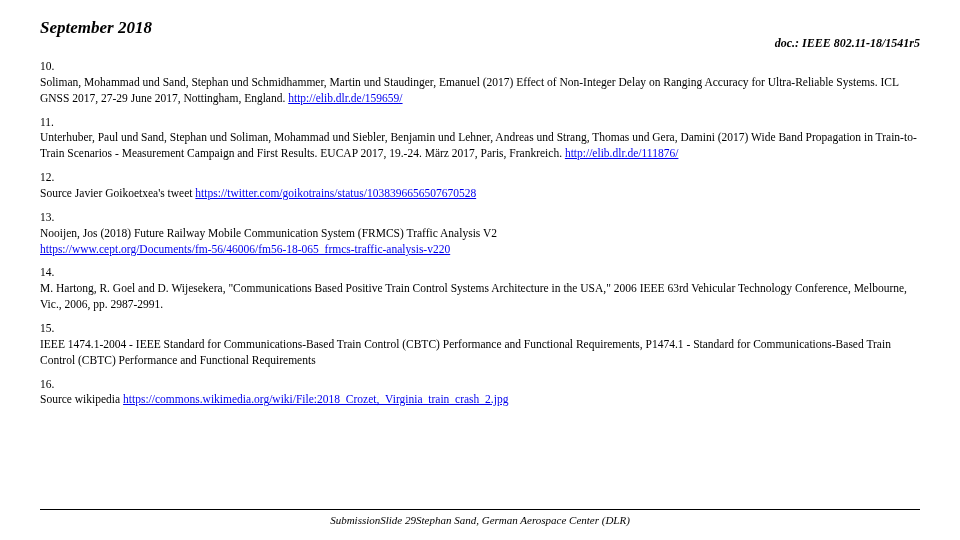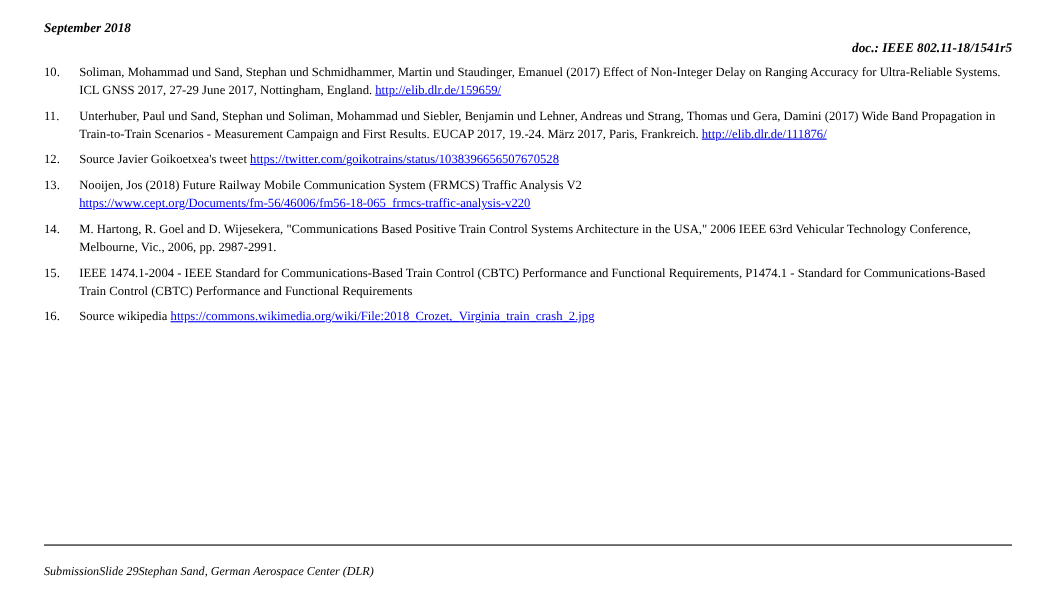--- a/index.html
+++ b/index.html
@@ -28,21 +28,21 @@
     }
 
     .header {
       display: flex;
       justify-content: space-between;
       align-items: flex-start;
       margin-bottom: 8px;
     }
 
     .header-left {
-      font-size: 12px;
+      font-size: 17px;
       font-weight: bold;
       font-style: italic;
     }
 
     .header-right {
       font-size: 12px;
       font-weight: bold;
       font-style: italic;
       margin-top: 18px;
     }
@@ -60,44 +60,45 @@
 
     .references-list {
       flex: 1;
       overflow: hidden;
     }
 
     .ref-item {
       display: flex;
       margin-bottom: 8px;
       line-height: 1.38;
+      flex-direction: column;
     }
 
     .ref-number {
       min-width: 32px;
       font-size: 11.5px;
     }
 
     .ref-text {
       font-size: 11.5px;
       flex: 1;
     }
 
     .ref-link {
       color: #0000EE;
       text-decoration: underline;
       font-size: 11.5px;
     }
 
     .footer {
       display: flex;
-      justify-content: flex-start;
+      justify-content: center;
       align-items: center;
       border-top: 1px solid #000;
-      padding-top: 18px;
+      padding-top: 4px;
       margin-top: auto;
     }
 
     .footer-left {
       font-size: 11px;
       font-style: italic;
     }
 
     .footer-center {
       font-size: 11px;

